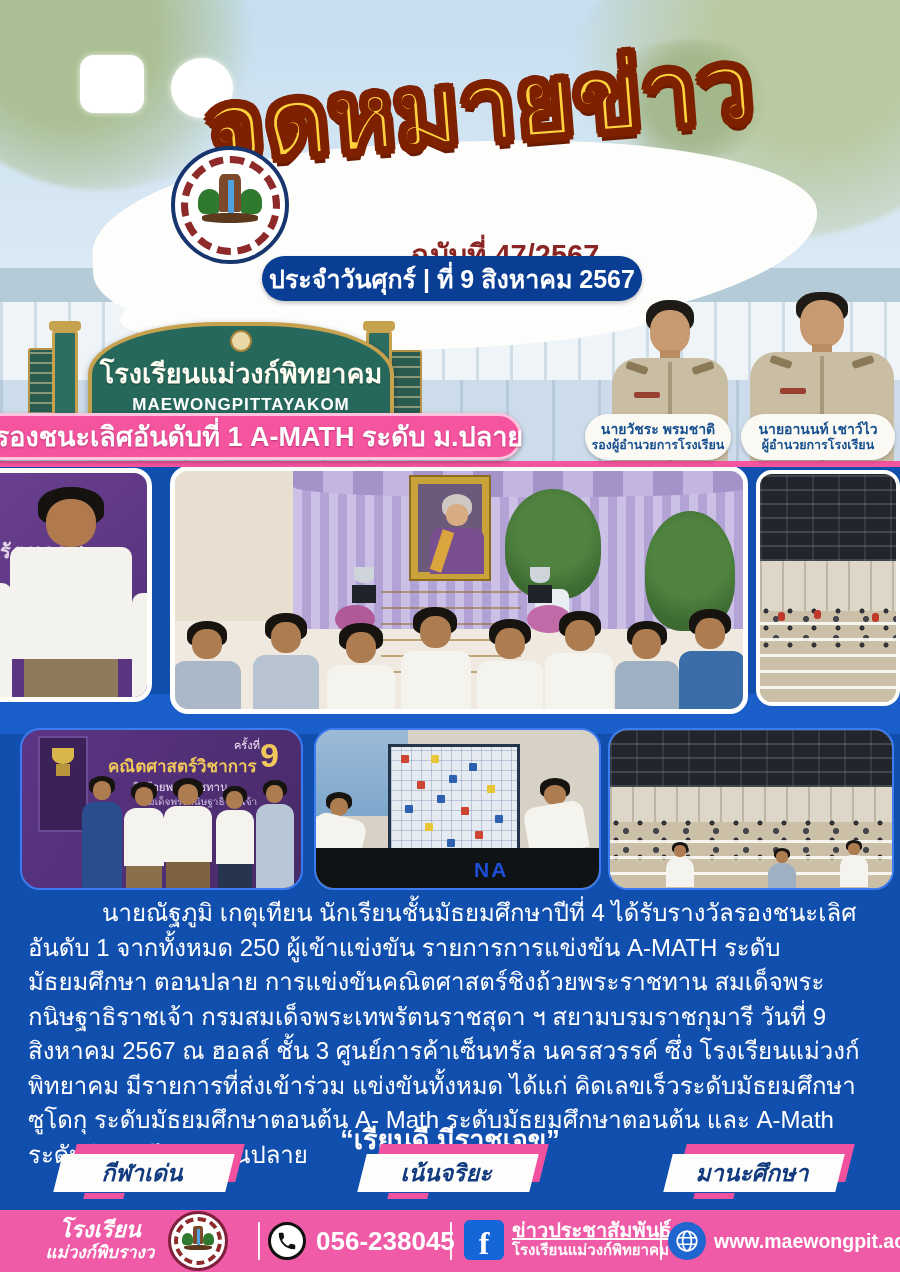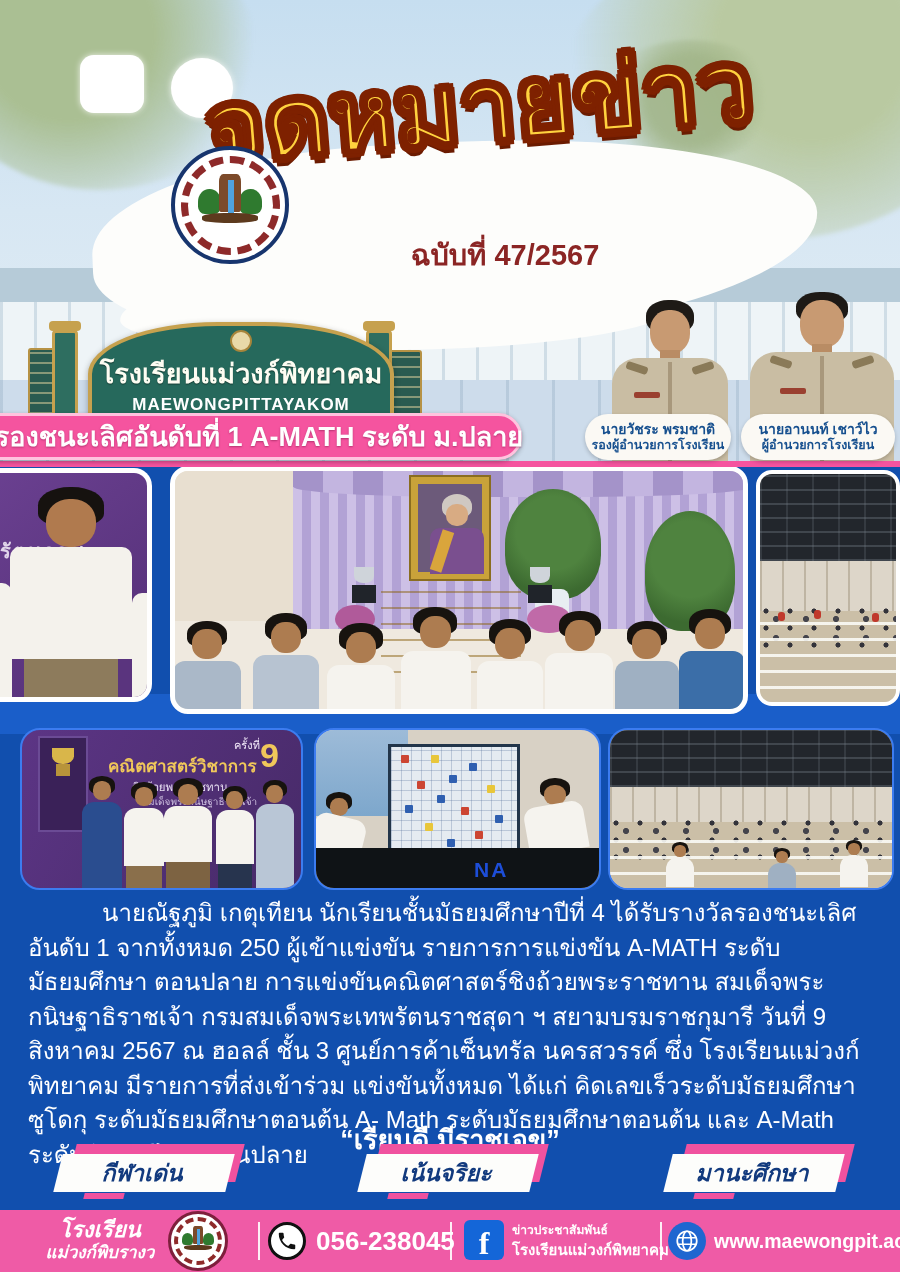--- a/index.html
+++ b/index.html
@@ -200,21 +200,21 @@
   .footer .schoolname .l2{font-size:17px;line-height:20px;}
   .logo-small{left:168px;top:1211px;width:60px;height:60px;border:3px solid #7e1f3c;position:absolute;border-radius:50%;background:#fff;}
   .fdiv{position:absolute;top:1222px;width:2px;height:38px;background:#fff;opacity:.9;}
   .phone-wrap{position:absolute;left:268px;top:1222px;display:flex;align-items:center;gap:10px;}
   .phone-icon{width:38px;height:38px;border-radius:50%;background:#fff;border:3px solid #101010;display:flex;align-items:center;justify-content:center;}
   .phone-num{color:#fff;font-size:26px;font-weight:800;}
   .fb-wrap{position:absolute;left:464px;top:1220px;display:flex;align-items:flex-start;gap:8px;}
   .fb-icon{width:40px;height:40px;border-radius:6px;background:#1466d8;color:#fff;font-size:32px;font-weight:800;
     display:flex;align-items:flex-end;justify-content:center;line-height:34px;font-family:"Liberation Serif",serif;}
   .fb-text{color:#fff;font-weight:700;}
-  .fb-text .a{font-size:12px;line-height:20px;}
+  .fb-text .a{font-size:20px;line-height:20px;text-decoration:underline;}
   .fb-text .b{font-size:15px;line-height:19px;}
   .web-wrap{position:absolute;left:668px;top:1222px;display:flex;align-items:center;gap:8px;}
   .globe-icon{width:38px;height:38px;border-radius:50%;background:#1f66d0;display:flex;align-items:center;justify-content:center;}
   .web-url{color:#fff;font-size:19.5px;font-weight:800;}
 </style>
 </head>
 <body>
 
 <div class="poster">
 
@@ -242,20 +242,21 @@
       <div class="treeR"></div>
       <div class="rock"></div>
       <div class="fall"></div>
       <div class="ground"></div>
     </div>
 
   </div>
 
   <div class="issue-line">ฉบับที่ 47/2567</div>
 
+  <div class="date-pill">ประจำวันศุกร์ | ที่ 9 สิงหาคม 2567</div>
 
   <div class="plaque plaque-l"></div>
   <div class="plaque plaque-r"></div>
   <div class="pillar pillar-l"></div>
   <div class="pillar pillar-r"></div>
   <div class="sign">
     <div class="emblem"></div>
     <div class="thai">โรงเรียนแม่วงก์พิทยาคม</div>
     <div class="eng">MAEWONGPITTAYAKOM SCHOOL</div>
   </div>

